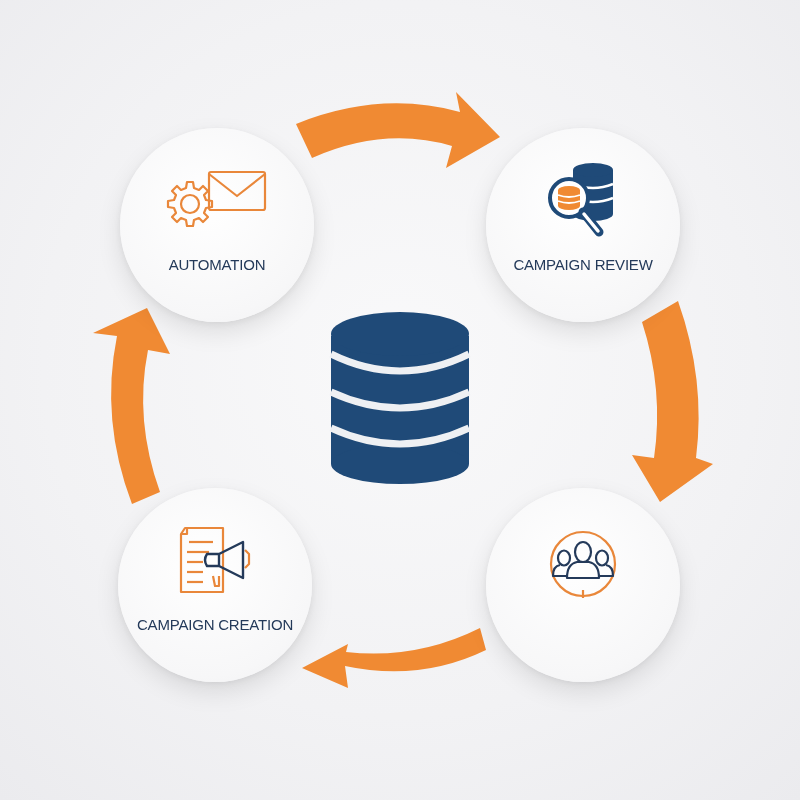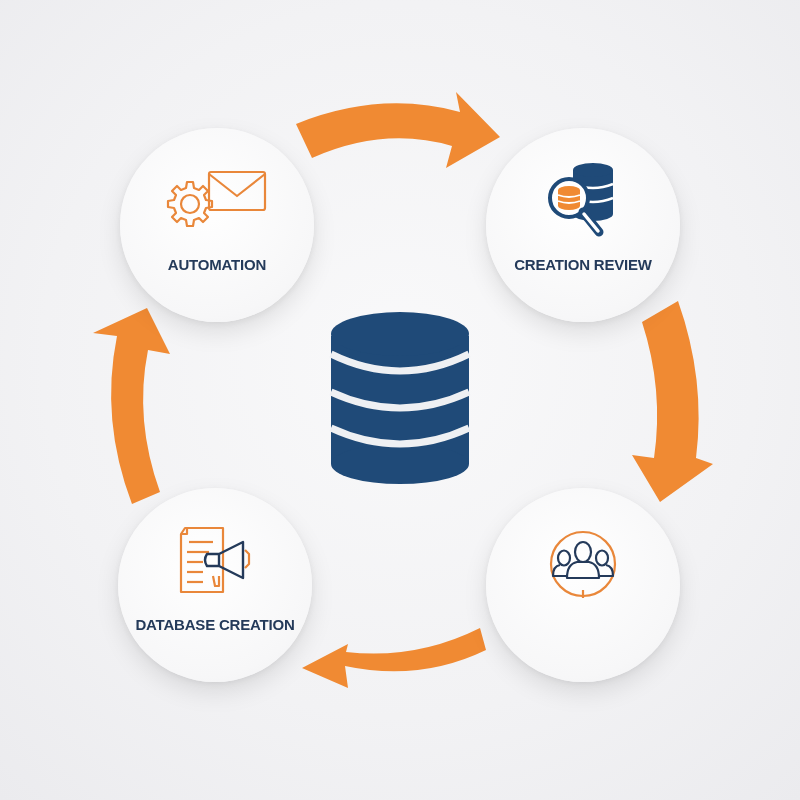--- a/index.html
+++ b/index.html
@@ -11,21 +11,21 @@
   }
   .stage { position: absolute; left: 0; top: 0; width: 800px; height: 800px; }
   .node {
     position: absolute; width: 194px; height: 194px; border-radius: 50%;
     background: radial-gradient(circle at 45% 40%, #ffffff 0%, #f7f7f8 70%, #efeff1 100%);
     box-shadow: 0 10px 24px rgba(0,0,0,0.10), 0 2px 6px rgba(0,0,0,0.06);
   }
   .node .icon { position: absolute; left: 50%; transform: translateX(-50%); }
   .node .label {
     position: absolute; left: 0; right: 0; text-align: center;
-    font-weight: 700; font-size: 15px; letter-spacing: -0.2px;
+    font-weight: 400; font-size: 15px; letter-spacing: -0.2px;
     color: #243a5a; white-space: nowrap;
   }
   #n-automation { left: 120px; top: 128px; }
   #n-database   { left: 486px; top: 128px; }
   #n-segment    { left: 486px; top: 488px; }
   #n-campaign   { left: 118px; top: 488px; }
   .arrows { position: absolute; left: 0; top: 0; }
   .center-db { position: absolute; left: 325px; top: 310px; }
 </style>
 </head>
@@ -86,21 +86,21 @@
         <rect x="15" y="30" width="22" height="16"></rect>
         <ellipse cx="26" cy="46" rx="11" ry="4"></ellipse>
       </g>
       <g stroke="#ffffff" stroke-width="1.8" fill="none">
         <path d="M15,35 Q26,39 37,35"></path>
         <path d="M15,41 Q26,45 37,41"></path>
       </g>
       <path d="M40,52 L56,72" stroke="#1f4a78" stroke-width="9" stroke-linecap="round"></path>
       <path d="M41,54 L55,71" stroke="#ffffff" stroke-width="3.5" stroke-linecap="round"></path>
     </svg>
-    <div class="label" style="top:128px">CREATION REVIEW</div>
+    <div class="label" style="top:128px">CAMPAIGN REVIEW</div>
   </div>
 
   <div class="node" id="n-segment">
     <svg class="icon" style="top:40px" width="76" height="72" viewBox="0 0 76 72">
       <circle cx="38" cy="36" r="32" fill="none" stroke="#e9873a" stroke-width="2.2"></circle>
       <path d="M38,62 L38,70" stroke="#e9873a" stroke-width="2.2"></path>
       <g fill="none" stroke="#243a5a" stroke-width="2.2" stroke-linejoin="round">
         <ellipse cx="38" cy="24" rx="8" ry="10"></ellipse>
         <path d="M22,50 Q22,36 32,34 L44,34 Q54,36 54,50 Z"></path>
         <ellipse cx="19" cy="30" rx="6" ry="7.5"></ellipse>
@@ -122,16 +122,16 @@
         <path d="M14,48 L30,48"></path>
         <path d="M14,58 L30,58"></path>
         <path d="M72,26 L76,30 L76,40 L72,44"></path>
         <path d="M40,52 L42,62 L46,62 L46,52"></path>
       </g>
       <g fill="none" stroke="#243a5a" stroke-width="2.4" stroke-linejoin="round">
         <path d="M34,30 L46,30 L70,18 L70,54 L46,42 L34,42 Q30,36 34,30 Z"></path>
         <path d="M46,30 L46,42"></path>
       </g>
     </svg>
-    <div class="label" style="top:128px">DATABASE CREATION</div>
+    <div class="label" style="top:128px">CAMPAIGN CREATION</div>
   </div>
 
 </div>
 
 </body></html>

